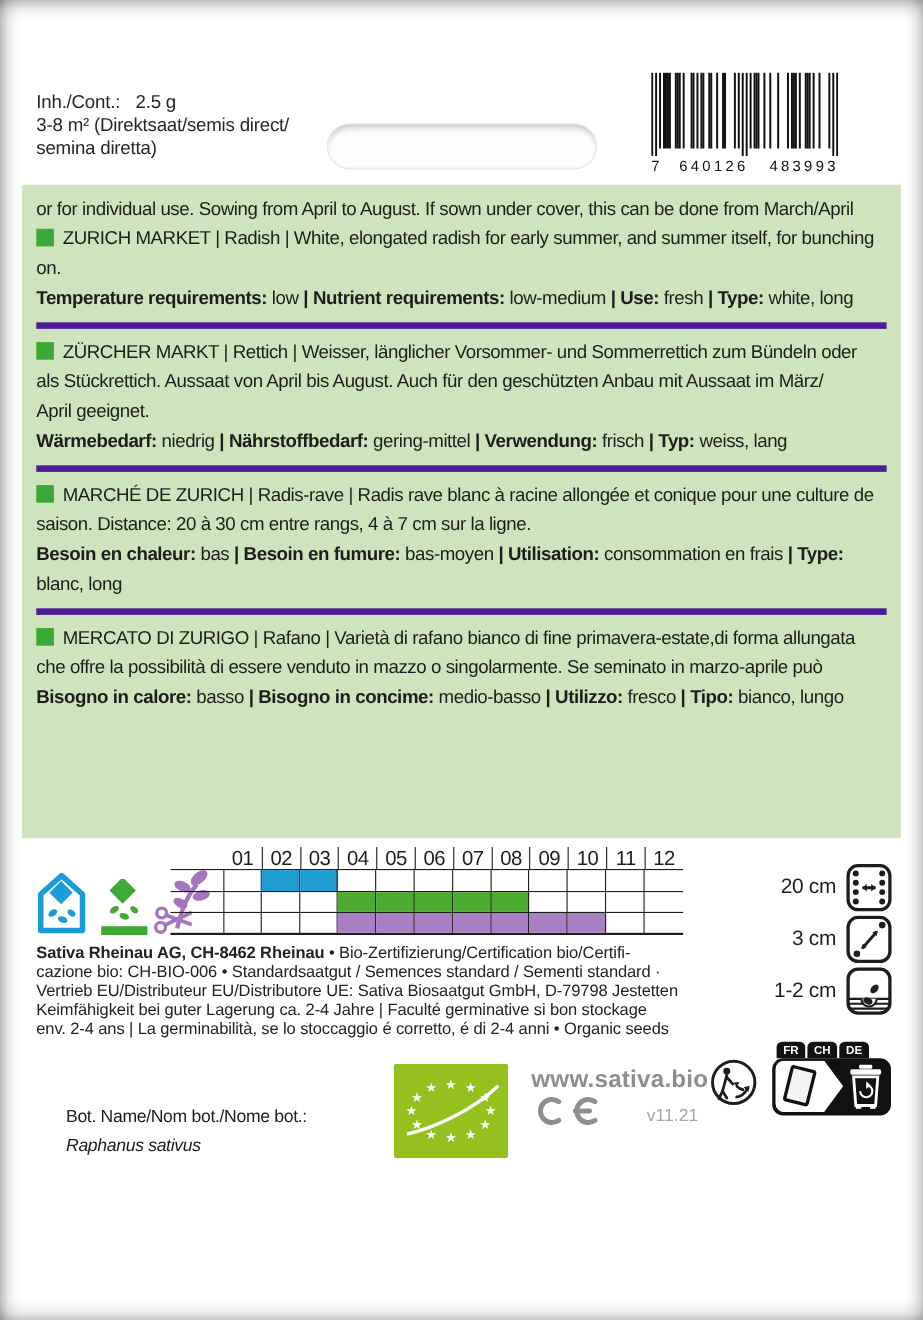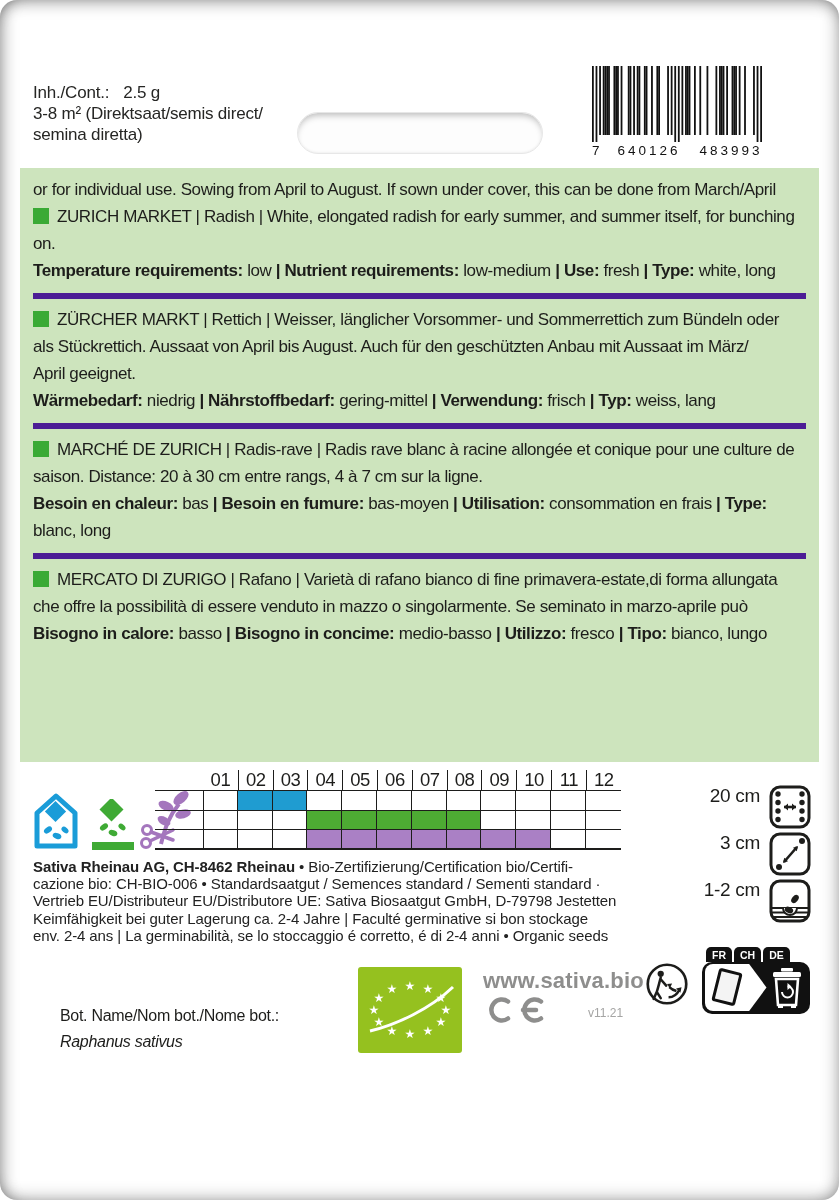--- a/index.html
+++ b/index.html
@@ -2,21 +2,21 @@
 <html><head>
 <meta charset="utf-8">
 <style>
   * { margin:0; padding:0; box-sizing:border-box; }
   html,body { width:839px; height:1200px; background:#fff; }
   body { font-family:"Liberation Sans", sans-serif; color:#1d1d1b; position:relative; overflow:hidden; }
   .packet { position:absolute; inset:0; background:#fff;
     box-shadow: inset 14px 0 16px -12px rgba(0,0,0,.40),
                 inset -14px 0 16px -12px rgba(0,0,0,.30),
                 inset 0 14px 16px -12px rgba(0,0,0,.38),
-                inset 0 -14px 16px -12px rgba(0,0,0,.30); border-radius: 17px; }
+                inset 0 -14px 16px -12px rgba(0,0,0,.30); }
 
   
   .top-info { position:absolute; left:33px; top:82px; font-size:17px; line-height:21px; color:#262624; letter-spacing:-0.2px; }
   .top-info .val { margin-left:14px; }
 
   
   .hang-hole { position:absolute; left:297px; top:112px; width:246px; height:42px; border-radius:21px;
     background:#fdfdfd; border:1px solid #e7e7e7;
     box-shadow: inset 0 5px 7px -3px rgba(0,0,0,.28), inset 0 -2px 3px -2px rgba(0,0,0,.10), 0 1px 0 #fff; }
 
@@ -45,31 +45,31 @@
   .cal-head .mcell + .mcell { border-left:1.5px solid #1d1d1b; }
   .cal-grid { border-top:1.5px solid #1d1d1b; border-bottom:2.5px solid #1d1d1b; }
   .cal-row { display:flex; height:19px; }
   .cal-row + .cal-row { border-top:1.5px solid #1d1d1b; }
   .cal-stub { width:48px; }
   .cal-cell { width:34.8px; border-right:1.5px solid #1d1d1b; }
   .cal-cell.first { border-left:1.5px solid #1d1d1b; }
   .cal-cell.last { border-right:none; }
 
   
-  .spacing-item { position:absolute; display:flex; align-items:flex-start; }
+  .spacing-item { position:absolute; display:flex; align-items:center; }
   .spacing-label { width:95px; text-align:right; font-size:19px; letter-spacing:-0.3px; margin-right:9px; }
 
   
   .company { position:absolute; left:33px; top:858px; font-size:15px; line-height:17.2px; letter-spacing:-0.1px; white-space:nowrap; color:#222; }
 
   
   .eu-logo { position:absolute; left:358px; top:967px; }
   .website { position:absolute; left:483px; top:968px; font-size:22px; font-weight:bold; color:#8e8e8d; letter-spacing:0.2px; }
   .ce-mark { position:absolute; left:483px; top:997px; }
-  .version { position:absolute; left:588px; top:1006px; font-size:12px; color:#a5a5a4; }
+  .version { position:absolute; left:588px; top:1006px; font-size:16px; color:#a5a5a4; }
   .triman { position:absolute; left:645px; top:962px; }
   .disposal { position:absolute; left:702px; top:947px; width:110px; }
   .disp-tabs { display:flex; gap:2px; margin-left:4px; }
   .disp-tab { background:#111; color:#fff; font-size:10.5px; font-weight:bold; padding:1.5px 6px 1px; border-radius:5px 5px 0 0; }
   .disp-body { position:relative; width:108px; height:52px; background:#111; border-radius:10px; }
   .disp-white { position:absolute; left:2.5px; top:2.5px; bottom:2.5px; width:62px; background:#fff;
     border-radius:8px 0 0 8px; clip-path:polygon(0 0, 72% 0, 100% 50%, 72% 100%, 0 100%); }
   .envelope { position:absolute; left:10px; top:6px; width:24px; height:34px; border:3px solid #111;
     border-radius:3px; background:#f4f4f4; transform:rotate(14deg); }
   .disp-bin { position:absolute; right:6px; top:5px; }

